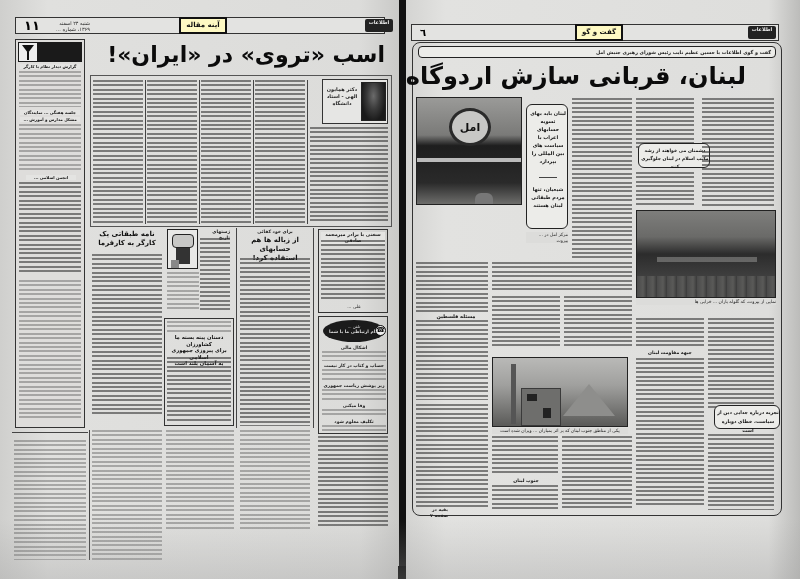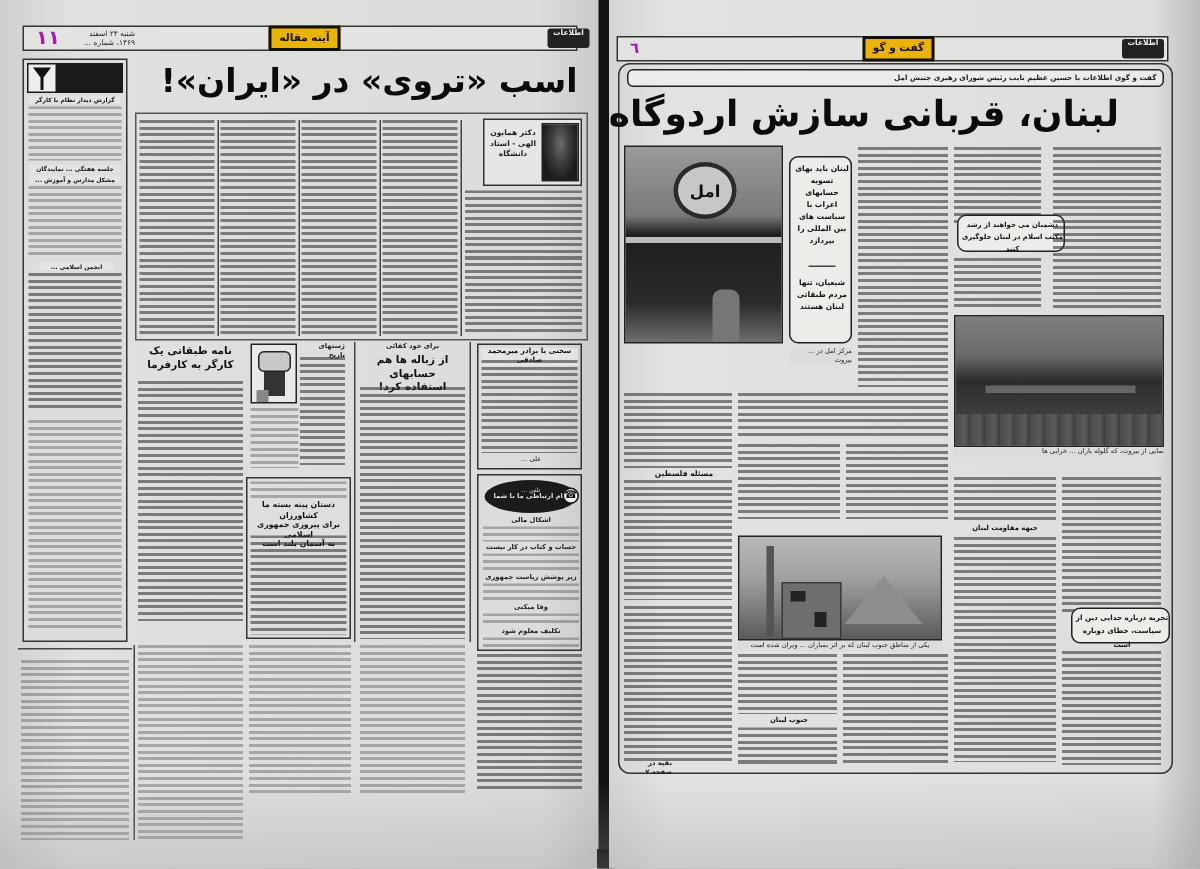--- a/index.html
+++ b/index.html
@@ -5,23 +5,23 @@
   *{box-sizing:border-box;margin:0;padding:0}
   body{width:800px;height:579px;overflow:hidden;background:#bdbdbd;font-family:"DejaVu Sans",sans-serif;position:relative}
   .page{position:absolute;top:0;height:579px;background:#d9d9d7;overflow:hidden}
   .left{left:0;width:400px;background:linear-gradient(90deg,#cfcfcd 0,#e0e0de 12%,#dcdcda 90%,#c9c9c7 100%)}
   .right{left:406px;width:394px;background:linear-gradient(90deg,#d4d4d2 0,#e2e2e0 10%,#dededc 92%,#bcbcba 100%)}
   .spine{position:absolute;left:399px;top:0;width:8px;height:579px;background:#111}
   .spine-foot{position:absolute;left:398px;top:566px;width:12px;height:13px;background:#000}
   .bottom-fade{position:absolute;left:0;bottom:0;width:800px;height:60px;background:linear-gradient(180deg,rgba(0,0,0,0),rgba(160,160,160,.35))}
 
   .header-bar{position:absolute;border:1.5px solid #333;height:17px;background:#e3e3e1}
-  .pg-num{position:absolute;top:0;font-weight:bold;font-size:13px;color:#a21caf;line-height:15px}
+  .pg-num{position:absolute;top:0;font-weight:bold;font-size:13px;color:#000000;line-height:15px}
   .date-txt{position:absolute;top:2px;font-size:5px;line-height:6px;color:#222;direction:rtl;text-align:right}
-  .section-tab{position:absolute;top:-1px;height:17px;border:2px solid #111;background:#eab308;font-size:7px;font-weight:bold;text-align:center;line-height:12px;color:#111;direction:rtl}
+  .section-tab{position:absolute;top:-1px;height:17px;border:2px solid #111;background:#fef9c3;font-size:7px;font-weight:bold;text-align:center;line-height:12px;color:#111;direction:rtl}
   .masthead{position:absolute;top:1px;width:28px;height:13px;background:#222;color:#eee;font-size:5px;line-height:6px;text-align:center;font-weight:bold;border-radius:2px}
 
   .headline{position:absolute;font-weight:900;color:#0b0b0b;direction:rtl;text-align:right;white-space:nowrap;letter-spacing:-1px;font-family:"DejaVu Sans",sans-serif}
   .box{position:absolute;border:1px solid #333}
   .rbox{position:absolute;border:1.5px solid #222;border-radius:6px;background:#ecece9}
   .col{position:absolute;overflow:hidden;direction:rtl;text-align:justify;font-size:3.6px;line-height:4.4px;color:#333;
        background-image:repeating-linear-gradient(180deg,rgba(40,40,40,.55) 0,rgba(40,40,40,.55) 2px,rgba(0,0,0,0) 2px,rgba(0,0,0,0) 4.4px)}
   .col.light{background-image:repeating-linear-gradient(180deg,rgba(60,60,60,.35) 0,rgba(60,60,60,.35) 2px,rgba(0,0,0,0) 2px,rgba(0,0,0,0) 4.4px)}
   .vrule{position:absolute;width:1px;background:#444}
   .hrule{position:absolute;height:1px;background:#444}
@@ -162,21 +162,21 @@
     <div class="masthead" style="left:336px;">اطلاعات</div>
   </div>
 
   <div style="position:absolute;left:6px;top:42px;width:370px;height:474px;border:1.5px solid #333;border-radius:8px;"></div>
   <div class="rbox" style="left:12px;top:46px;width:358px;height:12px;border-radius:4px;">
     <div class="tiny" style="position:absolute;right:4px;top:3px;font-weight:bold;font-size:4.8px;white-space:nowrap;">گفت و گوی اطلاعات با حسین عظیم نایب رئیس شورای رهبری جنبش امل</div>
   </div>
 
   <div class="headline" style="left:40px;top:60px;width:300px;font-size:24px;line-height:32px;">لبنان، قربانی سازش اردوگاه شرق و غرب</div>
 
-  <div class="photo" style="left:10px;top:97px;width:106px;height:132px;background:linear-gradient(180deg,#9a9a98 0,#7a7a78 35%,#1e1e1e 45%,#2a2a2a 80%,#6d6d6b 100%);">
+  <div class="photo" style="left:10px;top:97px;width:106px;height:108px;background:linear-gradient(180deg,#9a9a98 0,#7a7a78 35%,#1e1e1e 45%,#2a2a2a 80%,#6d6d6b 100%);">
     <div style="position:absolute;left:32px;top:10px;width:42px;height:38px;border-radius:50%;border:3px solid #2a2a2a;background:#c7c7c5;font-size:11px;font-weight:bold;text-align:center;line-height:34px;color:#111;">امل</div>
     <div style="position:absolute;left:0;top:60px;width:106px;height:4px;background:#bbb;"></div>
     <div style="position:absolute;left:58px;top:95px;width:18px;height:40px;background:#777;border-radius:6px 6px 0 0;"></div>
     <div style="position:absolute;left:40px;top:130px;width:50px;height:22px;background:repeating-linear-gradient(180deg,#555 0,#555 2px,#999 2px,#999 4px);"></div>
   </div>
 
   <div class="rbox" style="left:120px;top:104px;width:42px;height:125px;">
     <div class="pullquote" style="position:absolute;left:2px;top:4px;width:38px;font-size:5px;line-height:8px;">لبنان باید بهای تسویه حسابهای اعراب با سیاست های بین المللی را بپردازد</div>
     <div class="hrule" style="left:12px;top:72px;width:18px;"></div>
     <div class="pullquote" style="position:absolute;left:2px;top:80px;width:38px;font-size:5px;line-height:8px;">شیعیان، تنها مردم طبقاتی لبنان هستند</div>

